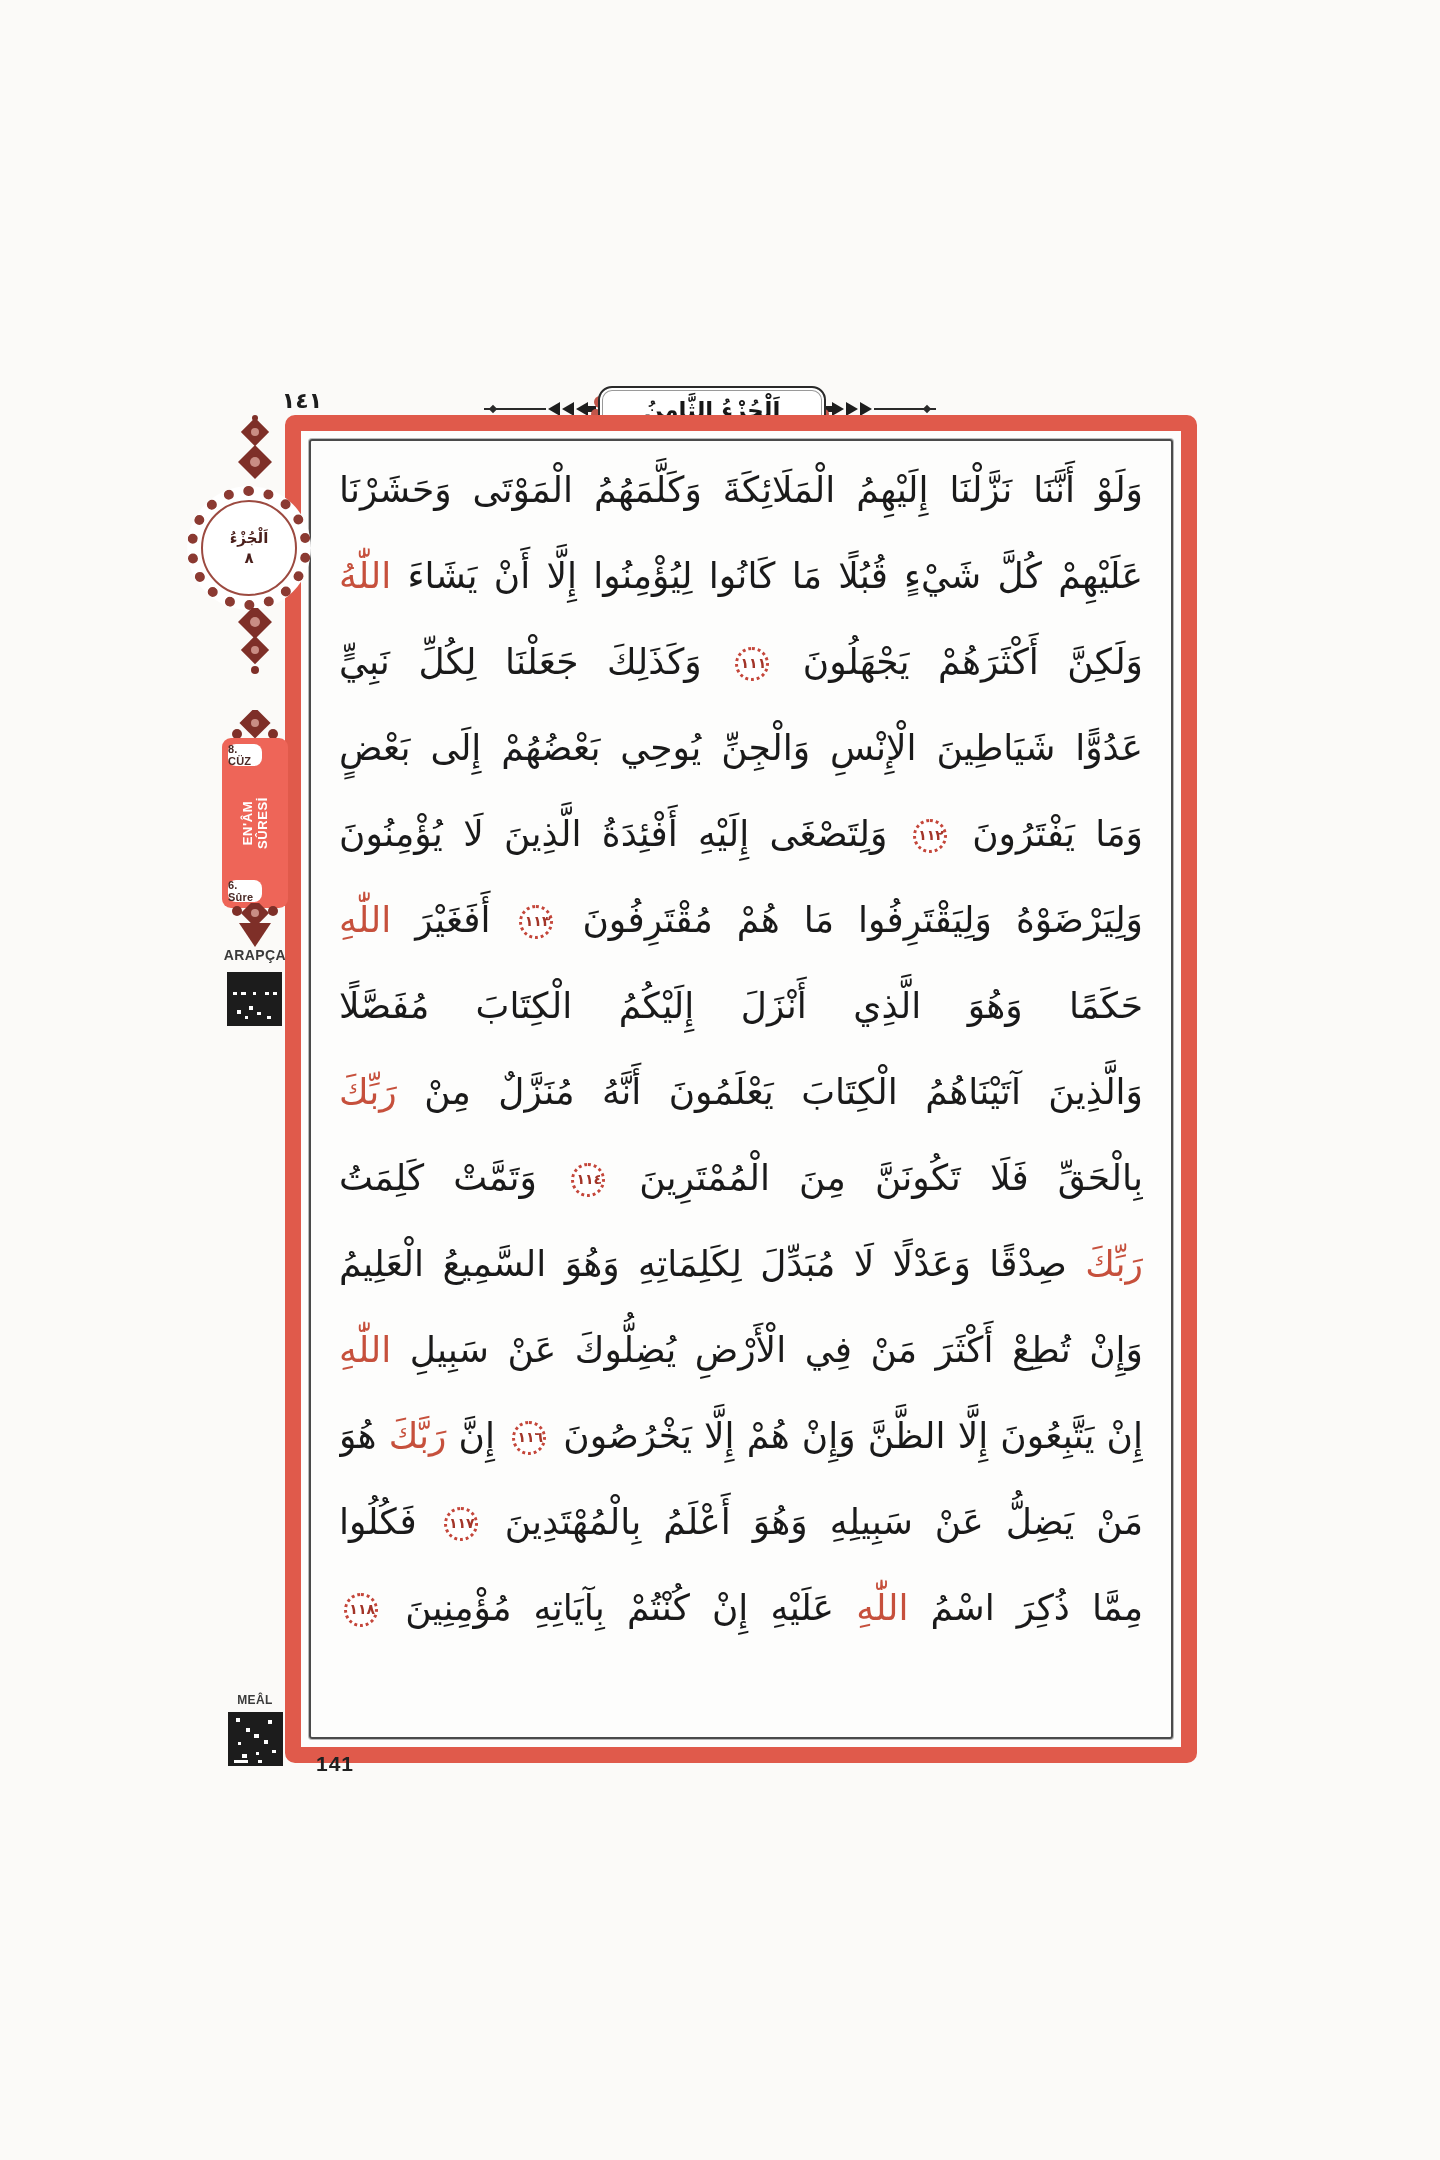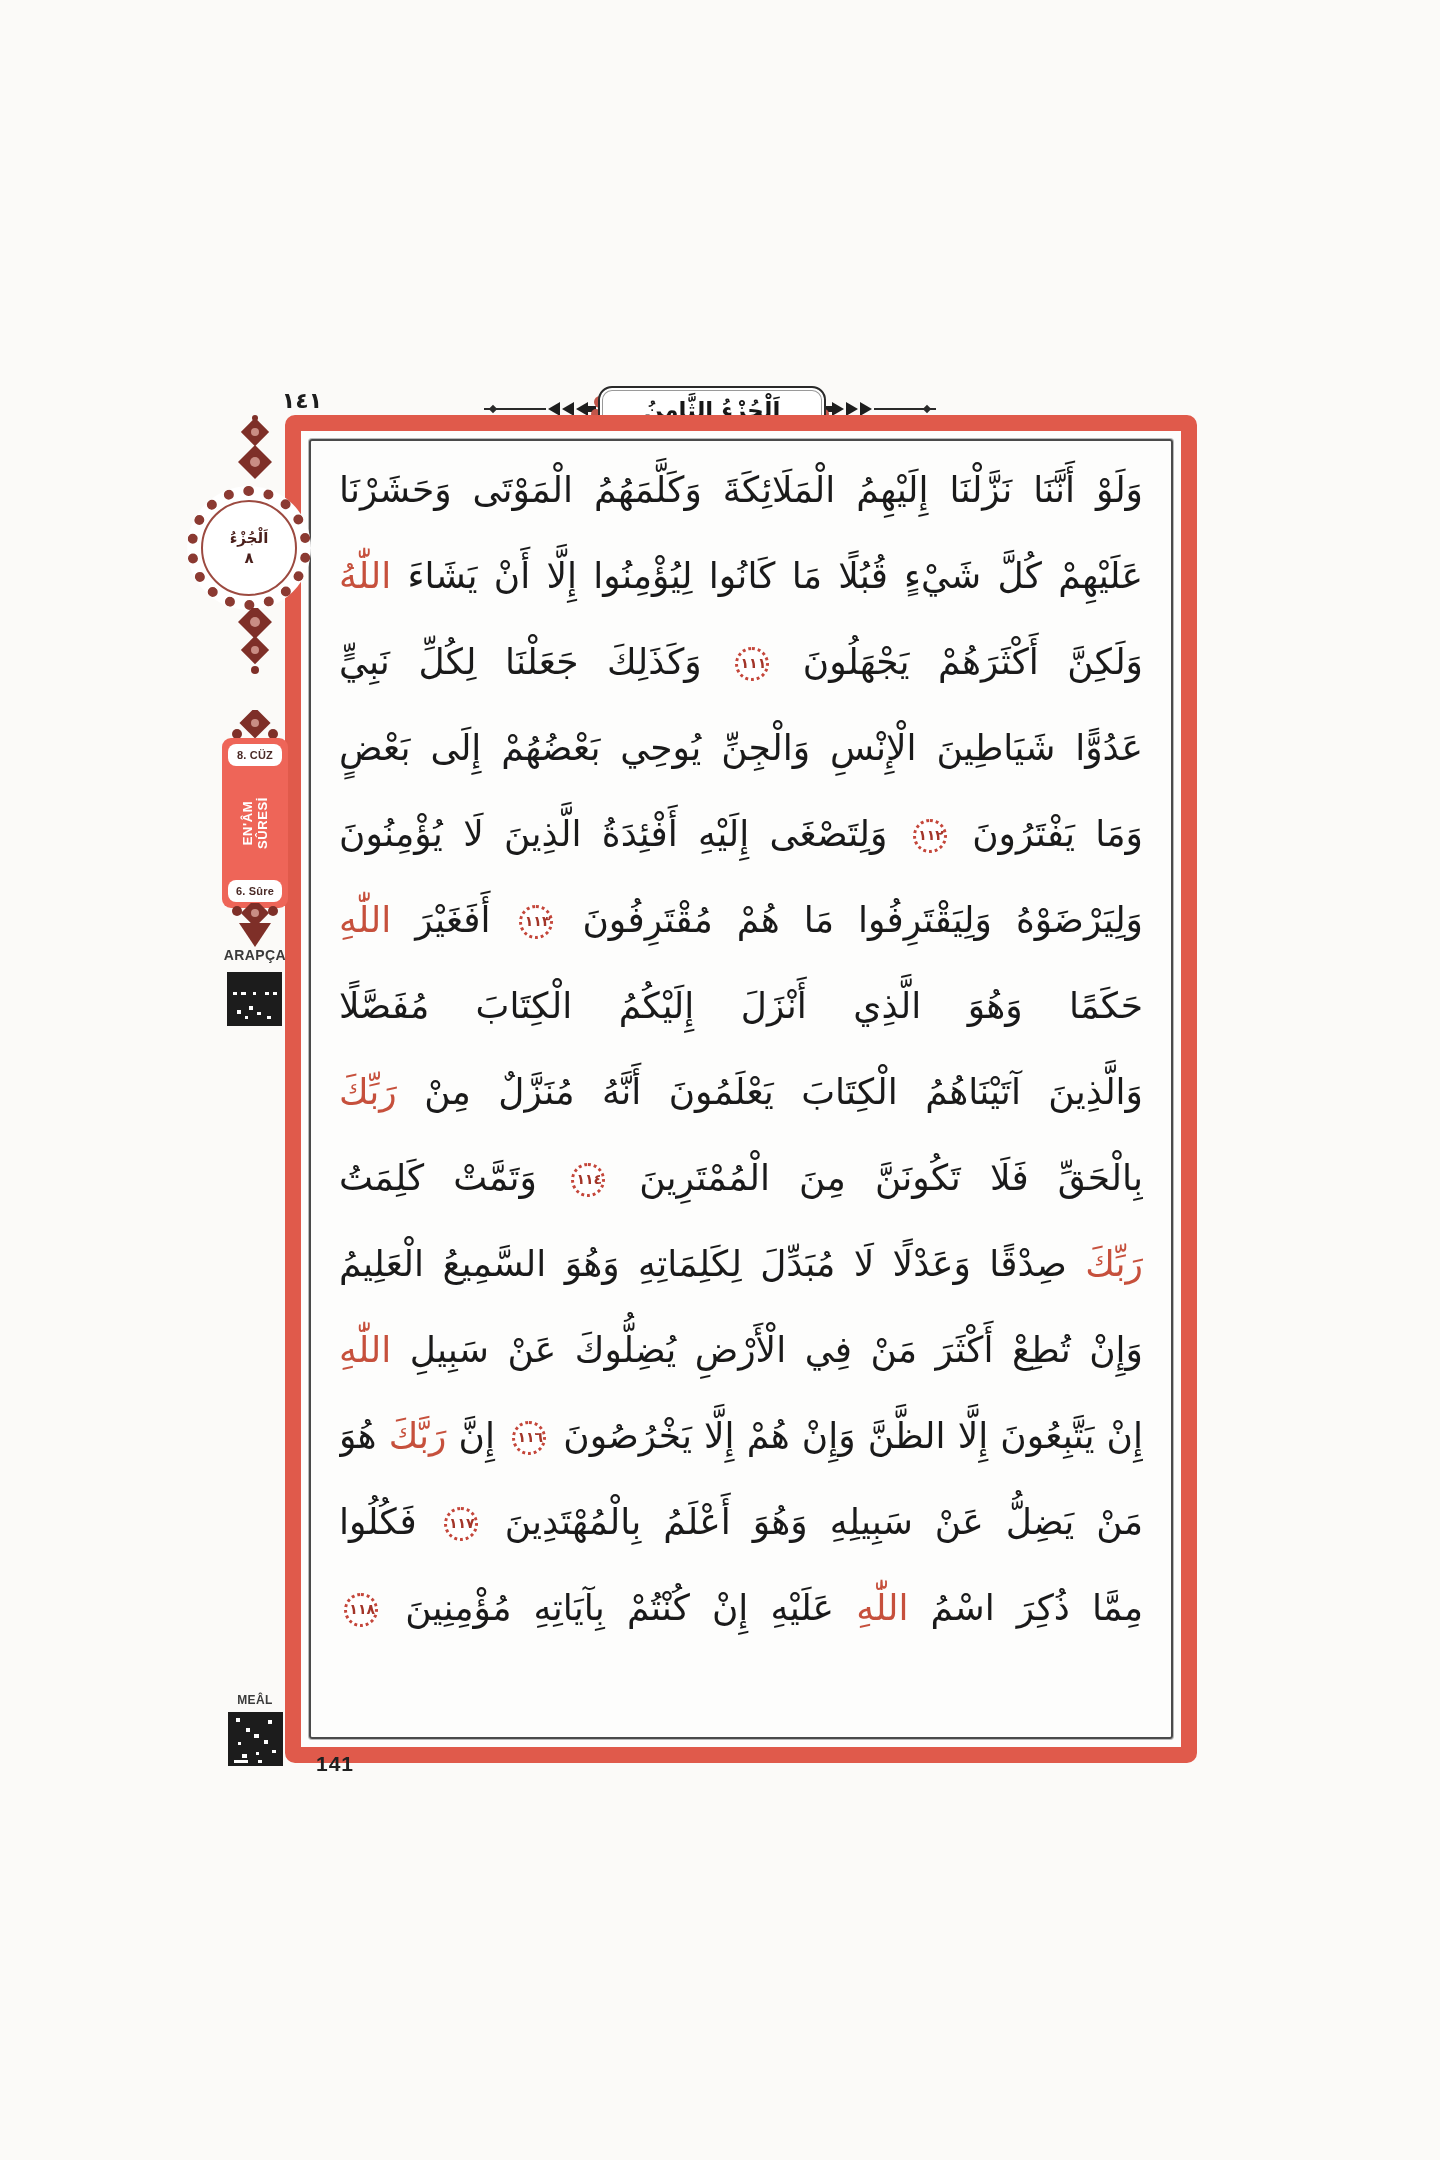--- a/index.html
+++ b/index.html
@@ -89,21 +89,21 @@
     font-family:"DejaVu Sans", sans-serif;
     color:#4a1f1b;font-weight:bold;font-size:15px;line-height:20px;z-index:1;
   }
   .chain-icon{position:absolute;}
   
   .side-band{
     position:absolute;left:222px;top:738px;width:66px;height:170px;
     background:#ee6558;border-radius:9px;
   }
   .side-badge{
-    position:absolute;left:228px;width:54px;height:22px;
+    position:absolute;left:228px;width:34px;height:22px;
     background:#fff;border-radius:8px;
     display:flex;align-items:center;justify-content:center;
     font-size:11px;font-weight:bold;color:#4a2a26;
     letter-spacing:0.2px;
   }
   .badge-cuz{top:744px;}
   .badge-sure{top:880px;}
   .band-vertical-text{
     position:absolute;left:222px;top:770px;width:66px;height:106px;
     display:flex;align-items:center;justify-content:center;

